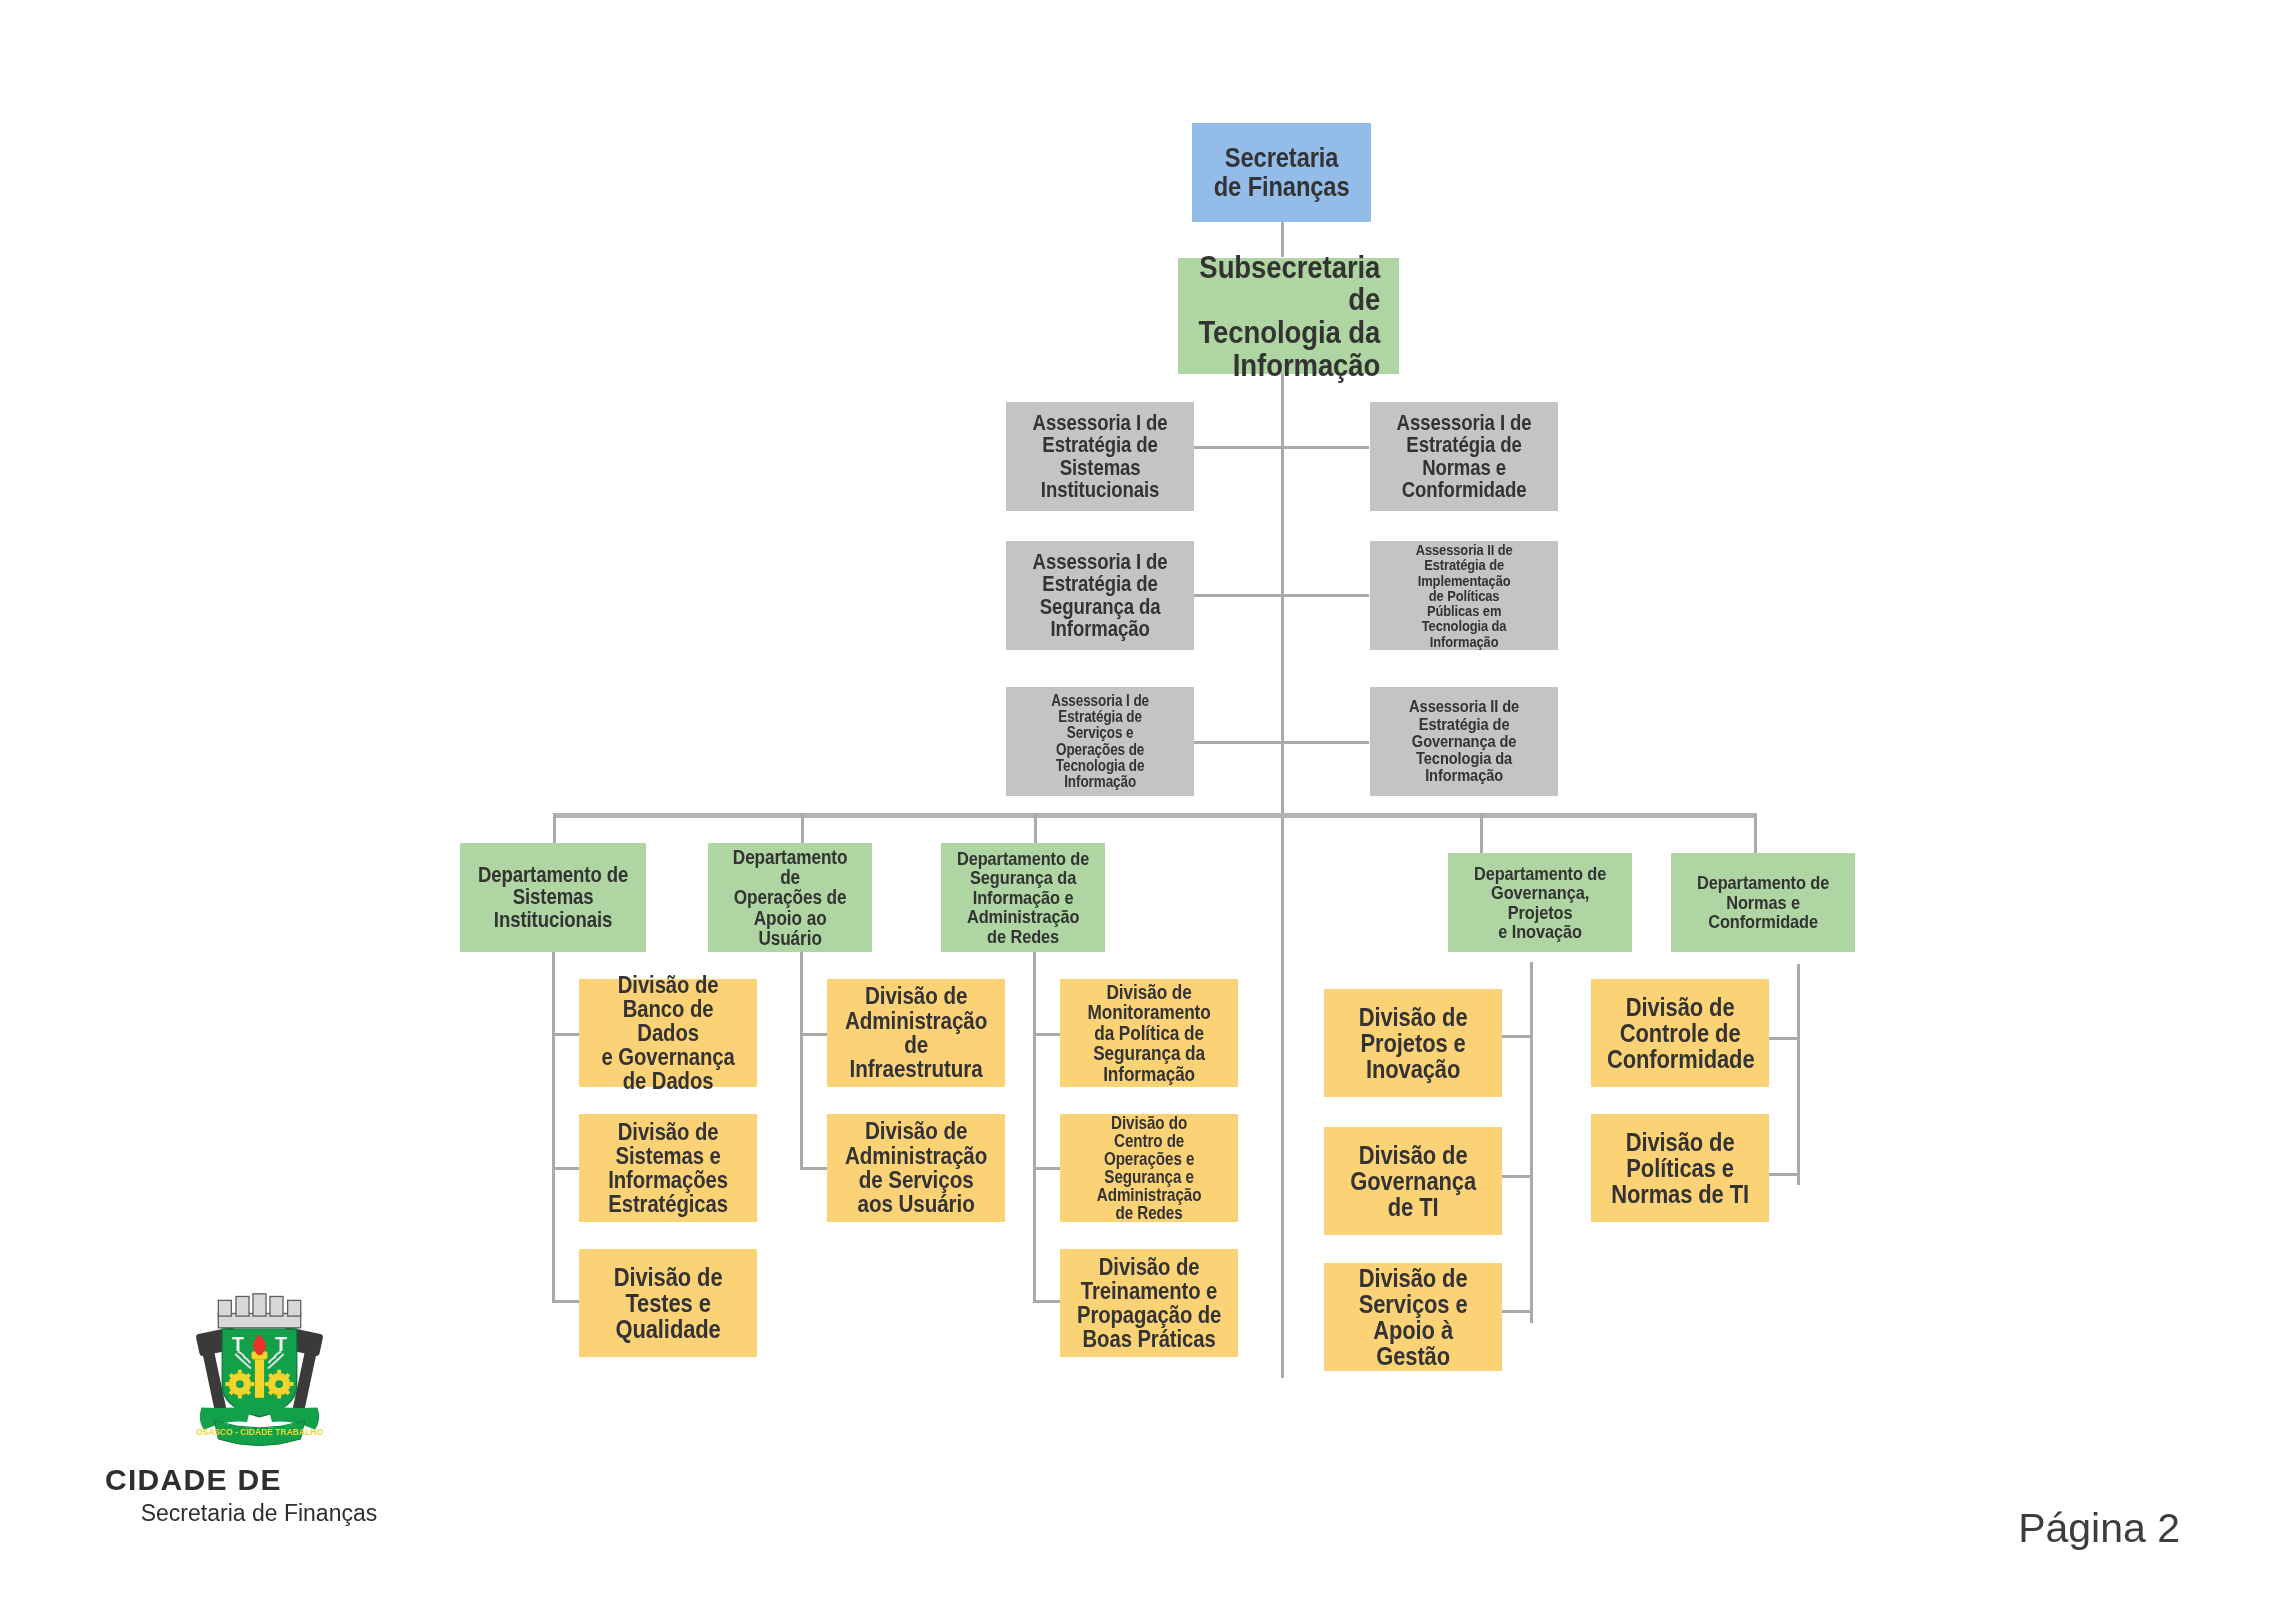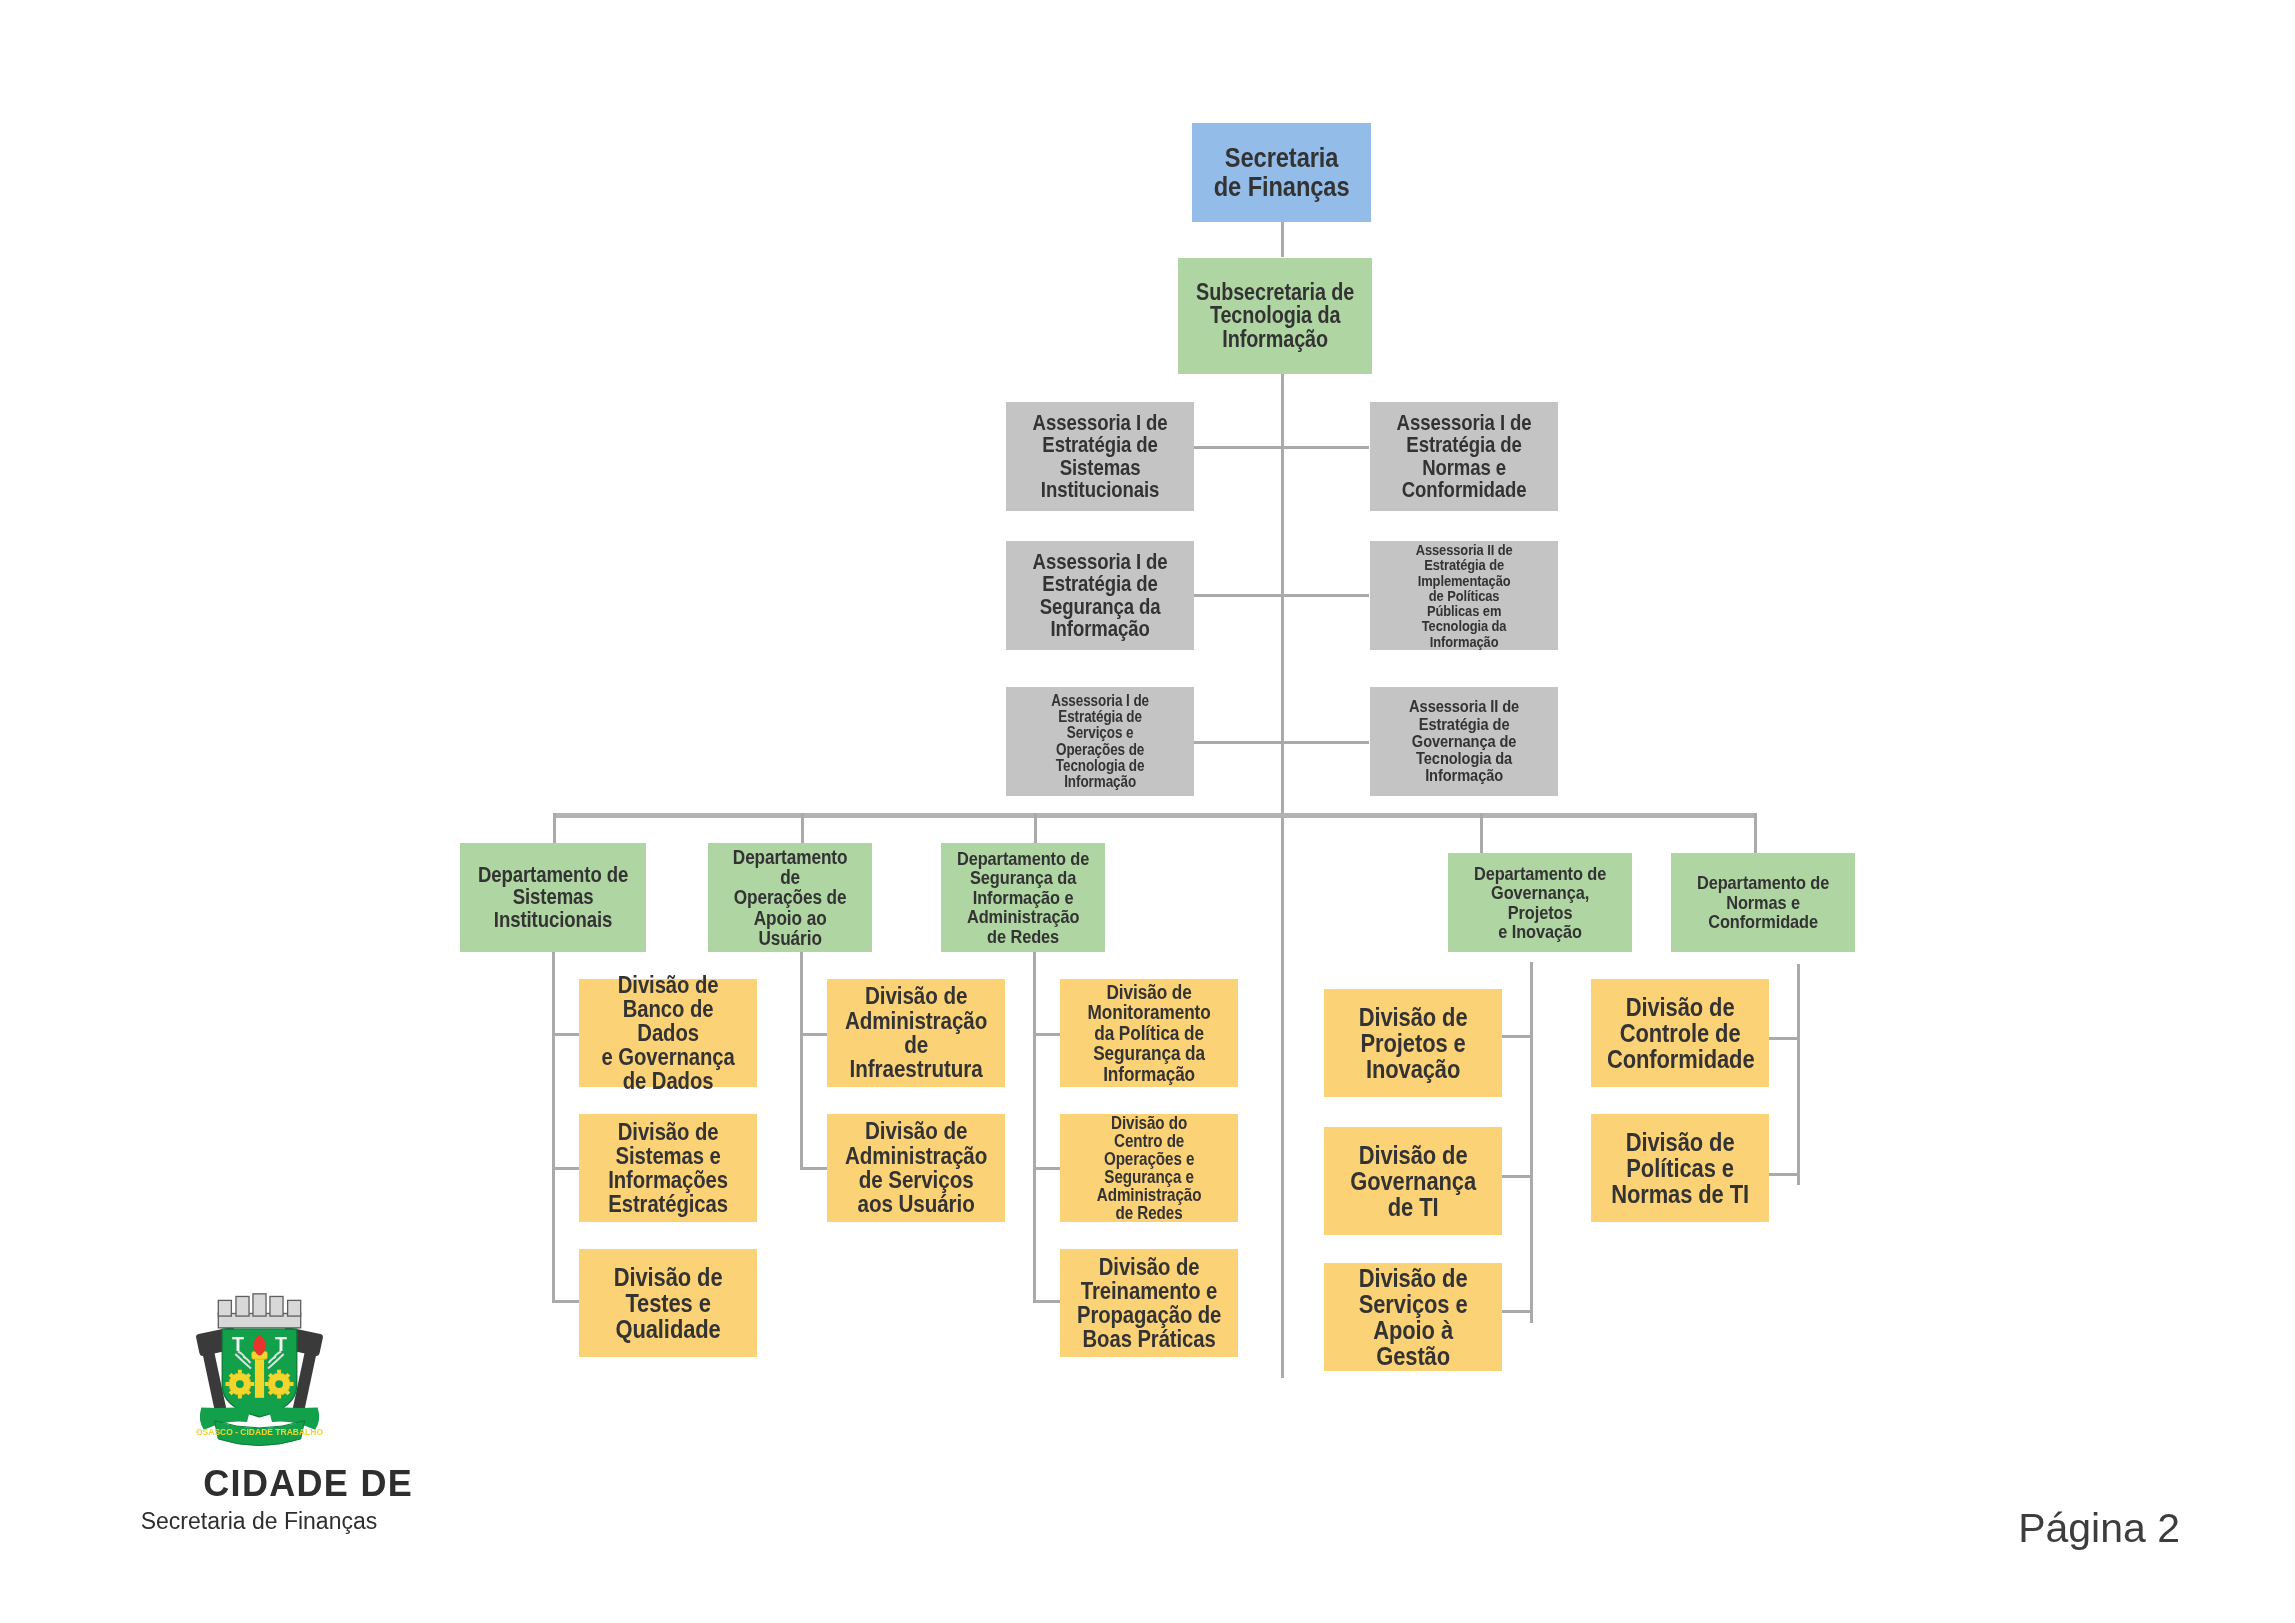--- a/index.html
+++ b/index.html
@@ -35,21 +35,21 @@
   
   .line{position:absolute;background:#aaaaaa;}
   .vline{width:2.6px;}
   .hline{height:2.6px;}
   .busline{height:4.6px;background:#b3b3b3;}
 
   
   #logo-block{position:absolute;left:105px;top:1286px;width:308px;}
   #crest{position:relative;width:151px;height:170px;margin:0 auto;}
   #logo-cidade{
-    text-align:right;font-weight:700;font-size:36px;letter-spacing:1.3px;
+    text-align:left;font-weight:700;font-size:30px;letter-spacing:1.3px;
     color:#2e2e2e;margin-top:6.5px;
   }
   #logo-osasco{
     text-align:center;font-weight:700;font-size:77px;letter-spacing:-0.7px;
     color:#2e2e2e;line-height:.95;margin-top:-3.9px;
   }
   #logo-sub{
     text-align:center;font-weight:400;font-size:23px;color:#2e2e2e;margin-top:3.9px;
   }
   #page-number{
@@ -104,21 +104,21 @@
 
   <div class="line vline" style="left:1797px;top:964px;height:221px;"></div>
   <div class="line hline" style="left:1769px;top:1037px;width:30px;"></div>
   <div class="line hline" style="left:1769px;top:1173px;width:30px;"></div>
 
   <div class="node blue" style="left:1192px;top:123px;width:179px;height:99px;font-size:27.5px;">
     <span>Secretaria
 de Finanças</span>
   </div>
 
-  <div class="node green" style="left:1178px;top:258px;width:194px;height:116px;font-size:23px;">
+  <div class="node green" style="left:1178px;top:258px;width:221px;height:116px;font-size:32px;text-align:right;">
     <span>Subsecretaria de
 Tecnologia da
 Informação</span>
   </div>
 
   <div class="node gray" style="left:1006px;top:402px;width:188px;height:109px;font-size:21.6px;">
     <span>Assessoria I de
 Estratégia de
 Sistemas
 Institucionais</span>

